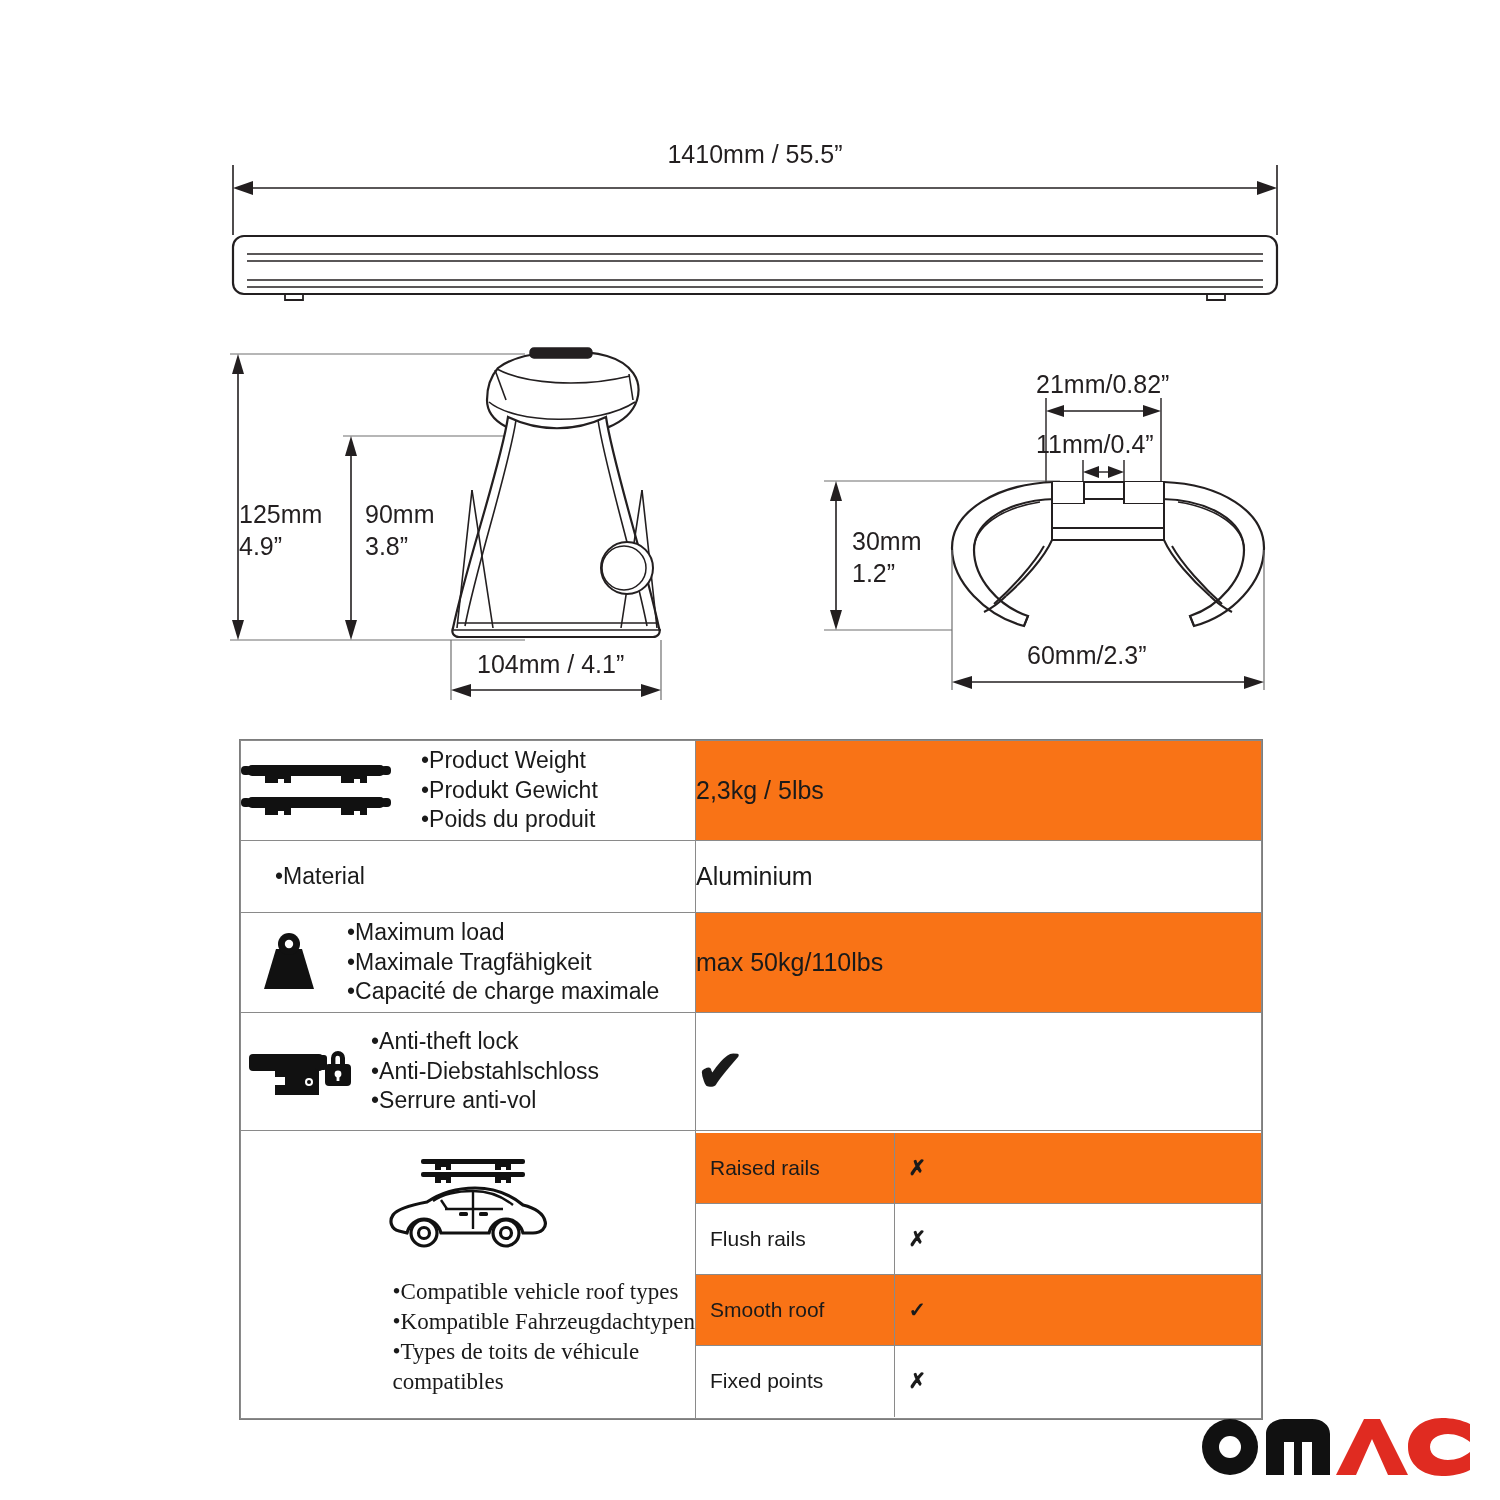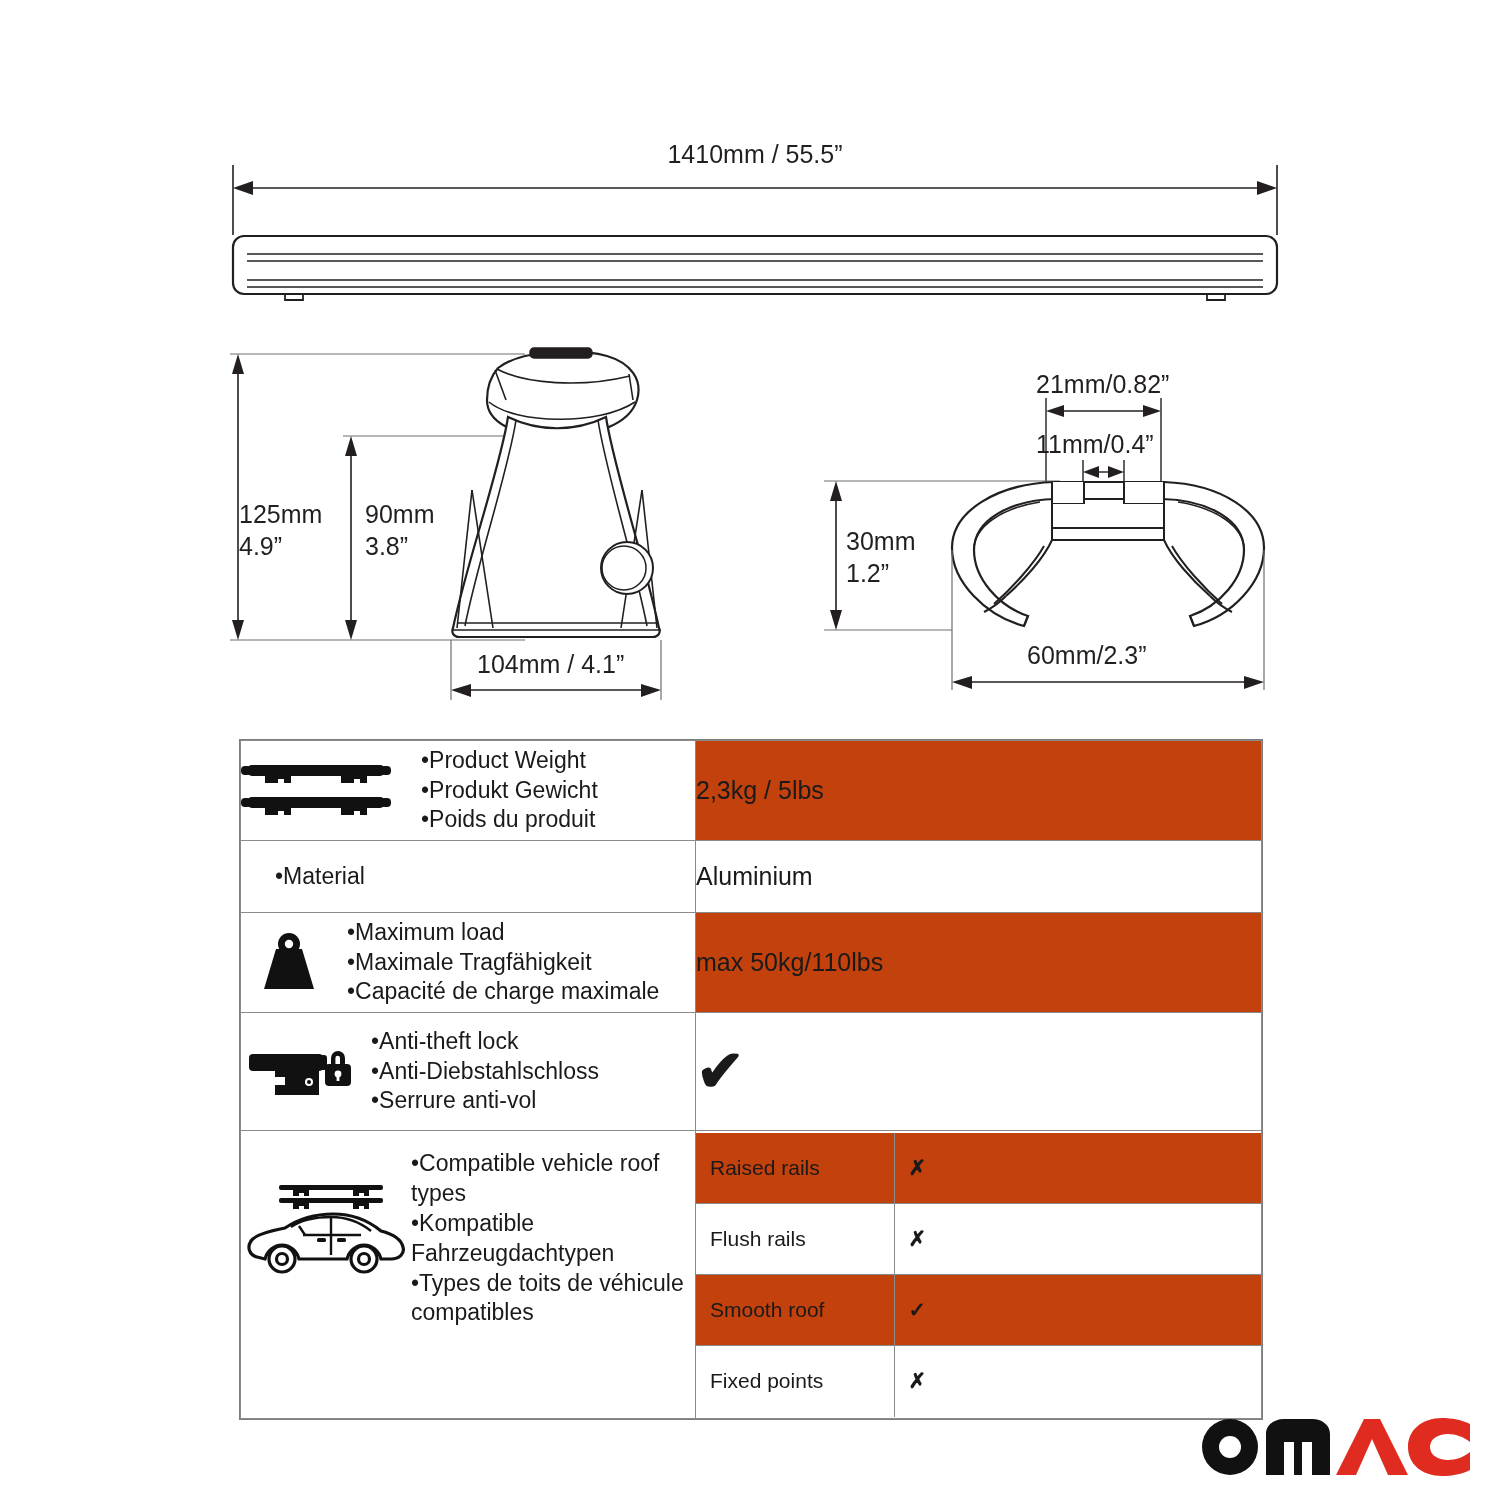--- a/index.html
+++ b/index.html
@@ -52,42 +52,42 @@
   .spec-table td {
     border: 1.4px solid #8a8a8a;
     vertical-align: middle;
     padding: 0;
   }
   .cell-left {
     width: 455px;
     padding: 10px 8px 10px 14px;
   }
   .cell-right { padding: 10px 0 10px 22px; }
-  .shaded { background: #c2410c; }
+  .shaded { background: #f97316; }
 
   .lbl-list { font-size: 23px; line-height: 1.30; color: #1a1a1a; white-space: nowrap; }
   .lbl-list div { }
   .val { font-size: 25px; color: #1a1a1a; }
 
   .left-flex { display: flex; align-items: center; gap: 30px; }
   .icon-box { flex: 0 0 auto; display: flex; align-items: center; justify-content: center; }
 
   
   .nested { width: 100%; border-collapse: collapse; table-layout: fixed; }
   .nested td { border: 1.3px solid #8a8a8a; height: 71px; padding: 0 0 0 14px; font-size: 21px; margin-top: 24px; }
   .nested td:first-child { border-left: none; width: 198px; }
   .nested tr:first-child td { border-top: none; }
   .nested tr:last-child td { border-bottom: none; }
   .nested td:last-child { border-right: none; }
   .mark { font-size: 24px; font-weight: 700; }
 
   .bigcheck { font-size: 58px; line-height: 0.8; font-weight: 700; }
 
   
-  .compat-stack { display: flex; flex-direction: row; align-items: flex-end; }
+  .compat-stack { display: flex; flex-direction: column; align-items: flex-end; font-family: Liberation Serif, serif; }
   .compat-icon { align-self: center; margin: 4px 0 16px 0; }
   .compat-text { font-size: 23px; line-height: 1.30; }
 
   
   .logo {
     position: absolute;
     right: 30px; bottom: 22px;
     width: 276px; height: 66px;
   }
 </style>
@@ -285,21 +285,21 @@
         <line x1="452" y1="182" x2="452" y2="322"></line>
       </g>
       <g stroke="#231f20" stroke-width="1.6" fill="none">
         <line x1="146" y1="314" x2="446" y2="314"></line>
       </g>
       <polygon points="140,314 160,308 160,321" fill="#231f20"></polygon>
       <polygon points="452,314 432,308 432,321" fill="#231f20"></polygon>
     </svg>
     <div class="dim-label" style="left:224px;top:2px;">21mm/0.82”</div>
     <div class="dim-label" style="left:224px;top:62px;">11mm/0.4”</div>
-    <div class="dim-label" style="left:34px;top:158px;line-height:1.26;">
+    <div class="dim-label" style="left:40px;top:158px;line-height:1.26;">
       <div>30mm</div>
       <div>1.2”</div>
     </div>
     <div class="dim-label" style="left:215px;top:273px;">60mm/2.3”</div>
   </div>
 
   <div class="spec-table">
     <table>
       <tbody>
 

